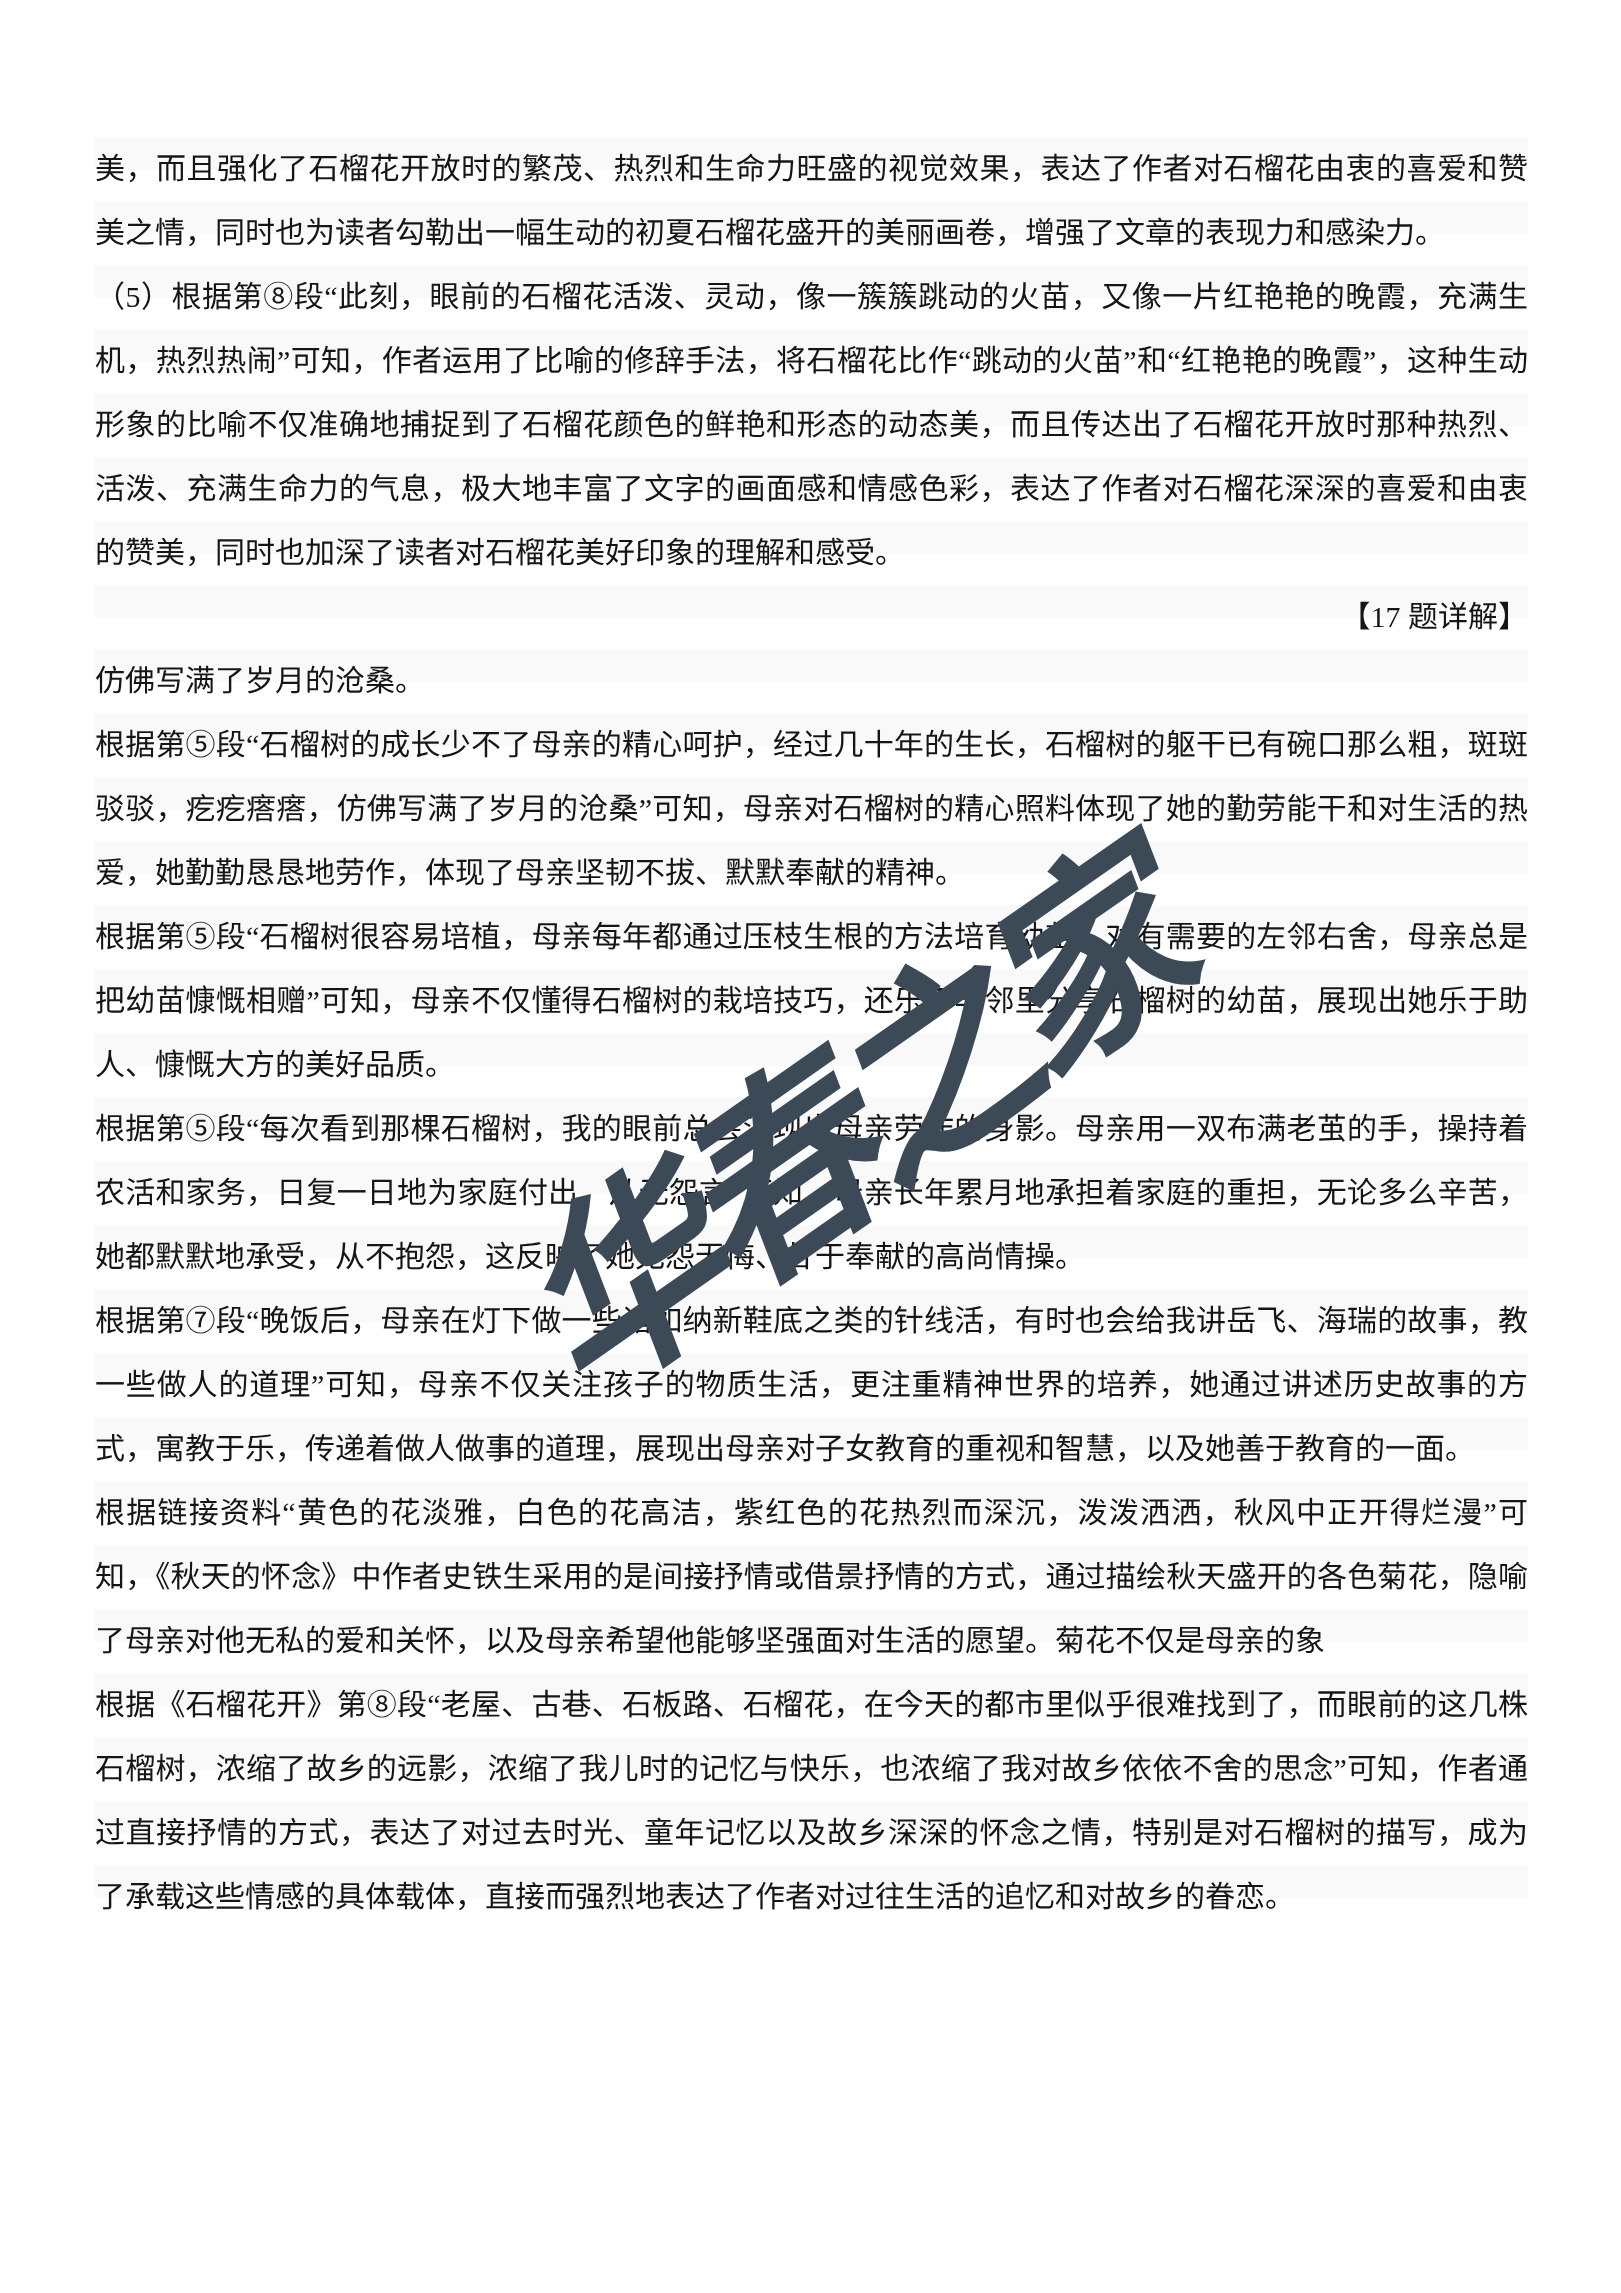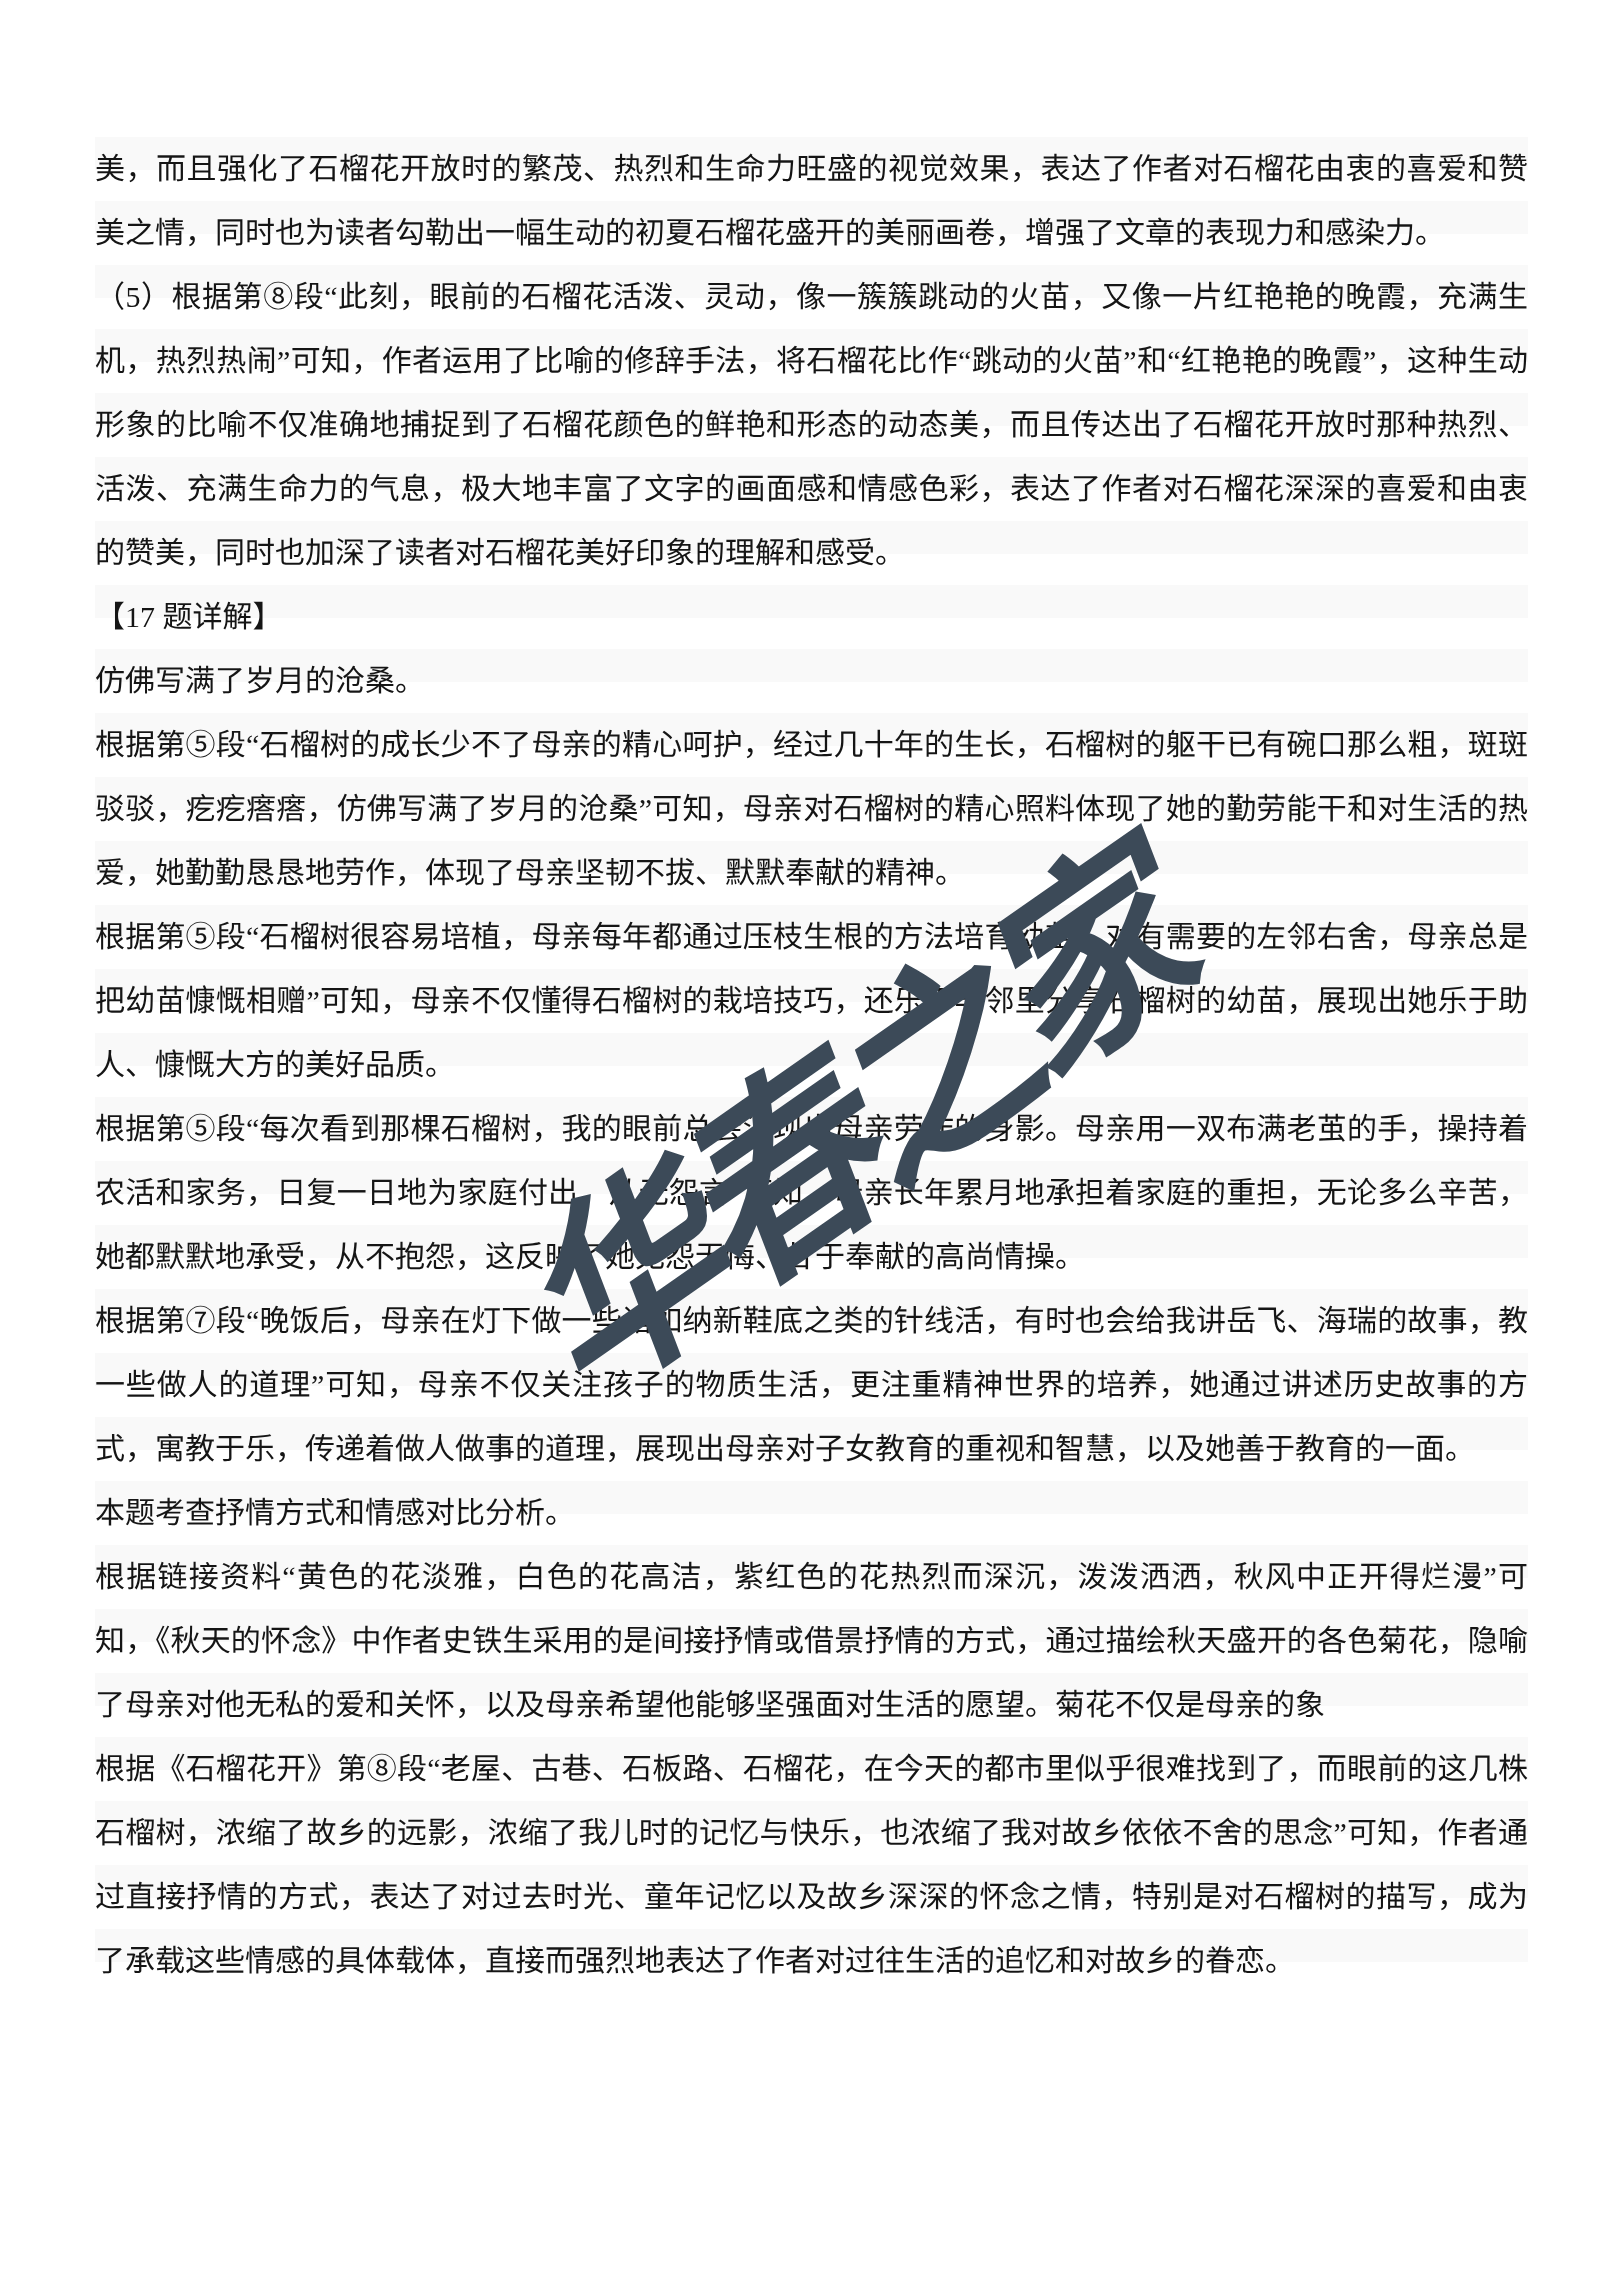--- a/index.html
+++ b/index.html
@@ -32,21 +32,21 @@
       rgba(0,0,0,0.025) 33px,
       rgba(0,0,0,0.0) 33px,
       rgba(0,0,0,0.0) 64px
     );
   }
   .para {
     margin: 0;
     padding: 0;
   }
   .para.heading {
-    text-align: left;
+    text-align: right;
   }
   .watermark {
     position: absolute;
     left: 400px;
     top: 1014px;
     width: 902px;
     height: 235px;
     line-height: 235px;
     text-align: center;
     font-size: 201px;
@@ -65,19 +65,18 @@
 <div class="page" style="background: rgb(255, 255, 255);">
   <div class="content" style="color: rgb(21, 21, 21);">
       <p class="para body">美，而且强化了石榴花开放时的繁茂、热烈和生命力旺盛的视觉效果，表达了作者对石榴花由衷的喜爱和赞美之情，同时也为读者勾勒出一幅生动的初夏石榴花盛开的美丽画卷，增强了文章的表现力和感染力。</p>
       <p class="para body">（5）根据第⑧段“此刻，眼前的石榴花活泼、灵动，像一簇簇跳动的火苗，又像一片红艳艳的晚霞，充满生机，热烈热闹”可知，作者运用了比喻的修辞手法，将石榴花比作“跳动的火苗”和“红艳艳的晚霞”，这种生动形象的比喻不仅准确地捕捉到了石榴花颜色的鲜艳和形态的动态美，而且传达出了石榴花开放时那种热烈、活泼、充满生命力的气息，极大地丰富了文字的画面感和情感色彩，表达了作者对石榴花深深的喜爱和由衷的赞美，同时也加深了读者对石榴花美好印象的理解和感受。</p>
       <p class="para heading">【17 题详解】</p>
       <p class="para body">仿佛写满了岁月的沧桑。</p>
       <p class="para body">根据第⑤段“石榴树的成长少不了母亲的精心呵护，经过几十年的生长，石榴树的躯干已有碗口那么粗，斑斑驳驳，疙疙瘩瘩，仿佛写满了岁月的沧桑”可知，母亲对石榴树的精心照料体现了她的勤劳能干和对生活的热爱，她勤勤恳恳地劳作，体现了母亲坚韧不拔、默默奉献的精神。</p>
       <p class="para body">根据第⑤段“石榴树很容易培植，母亲每年都通过压枝生根的方法培育幼苗，对有需要的左邻右舍，母亲总是把幼苗慷慨相赠”可知，母亲不仅懂得石榴树的栽培技巧，还乐于与邻里分享石榴树的幼苗，展现出她乐于助人、慷慨大方的美好品质。</p>
       <p class="para body">根据第⑤段“每次看到那棵石榴树，我的眼前总会浮现出母亲劳作的身影。母亲用一双布满老茧的手，操持着农活和家务，日复一日地为家庭付出，从无怨言”可知，母亲长年累月地承担着家庭的重担，无论多么辛苦，她都默默地承受，从不抱怨，这反映了她无怨无悔、甘于奉献的高尚情操。</p>
       <p class="para body">根据第⑦段“晚饭后，母亲在灯下做一些诸如纳新鞋底之类的针线活，有时也会给我讲岳飞、海瑞的故事，教一些做人的道理”可知，母亲不仅关注孩子的物质生活，更注重精神世界的培养，她通过讲述历史故事的方式，寓教于乐，传递着做人做事的道理，展现出母亲对子女教育的重视和智慧，以及她善于教育的一面。</p>
-      <p class="para body">本题考查抒情方式和情感对比分析。</p>
       <p class="para body">根据链接资料“黄色的花淡雅，白色的花高洁，紫红色的花热烈而深沉，泼泼洒洒，秋风中正开得烂漫”可知，《秋天的怀念》中作者史铁生采用的是间接抒情或借景抒情的方式，通过描绘秋天盛开的各色菊花，隐喻了母亲对他无私的爱和关怀，以及母亲希望他能够坚强面对生活的愿望。菊花不仅是母亲的象</p>
       <p class="para body">根据《石榴花开》第⑧段“老屋、古巷、石板路、石榴花，在今天的都市里似乎很难找到了，而眼前的这几株石榴树，浓缩了故乡的远影，浓缩了我儿时的记忆与快乐，也浓缩了我对故乡依依不舍的思念”可知，作者通过直接抒情的方式，表达了对过去时光、童年记忆以及故乡深深的怀念之情，特别是对石榴树的描写，成为了承载这些情感的具体载体，直接而强烈地表达了作者对过往生活的追忆和对故乡的眷恋。</p>
     </div>
   <div class="watermark" style="color: rgb(60, 74, 88); transform: rotate(-35deg);">华春之家</div>
 </div>
 
 
 </body></html>

